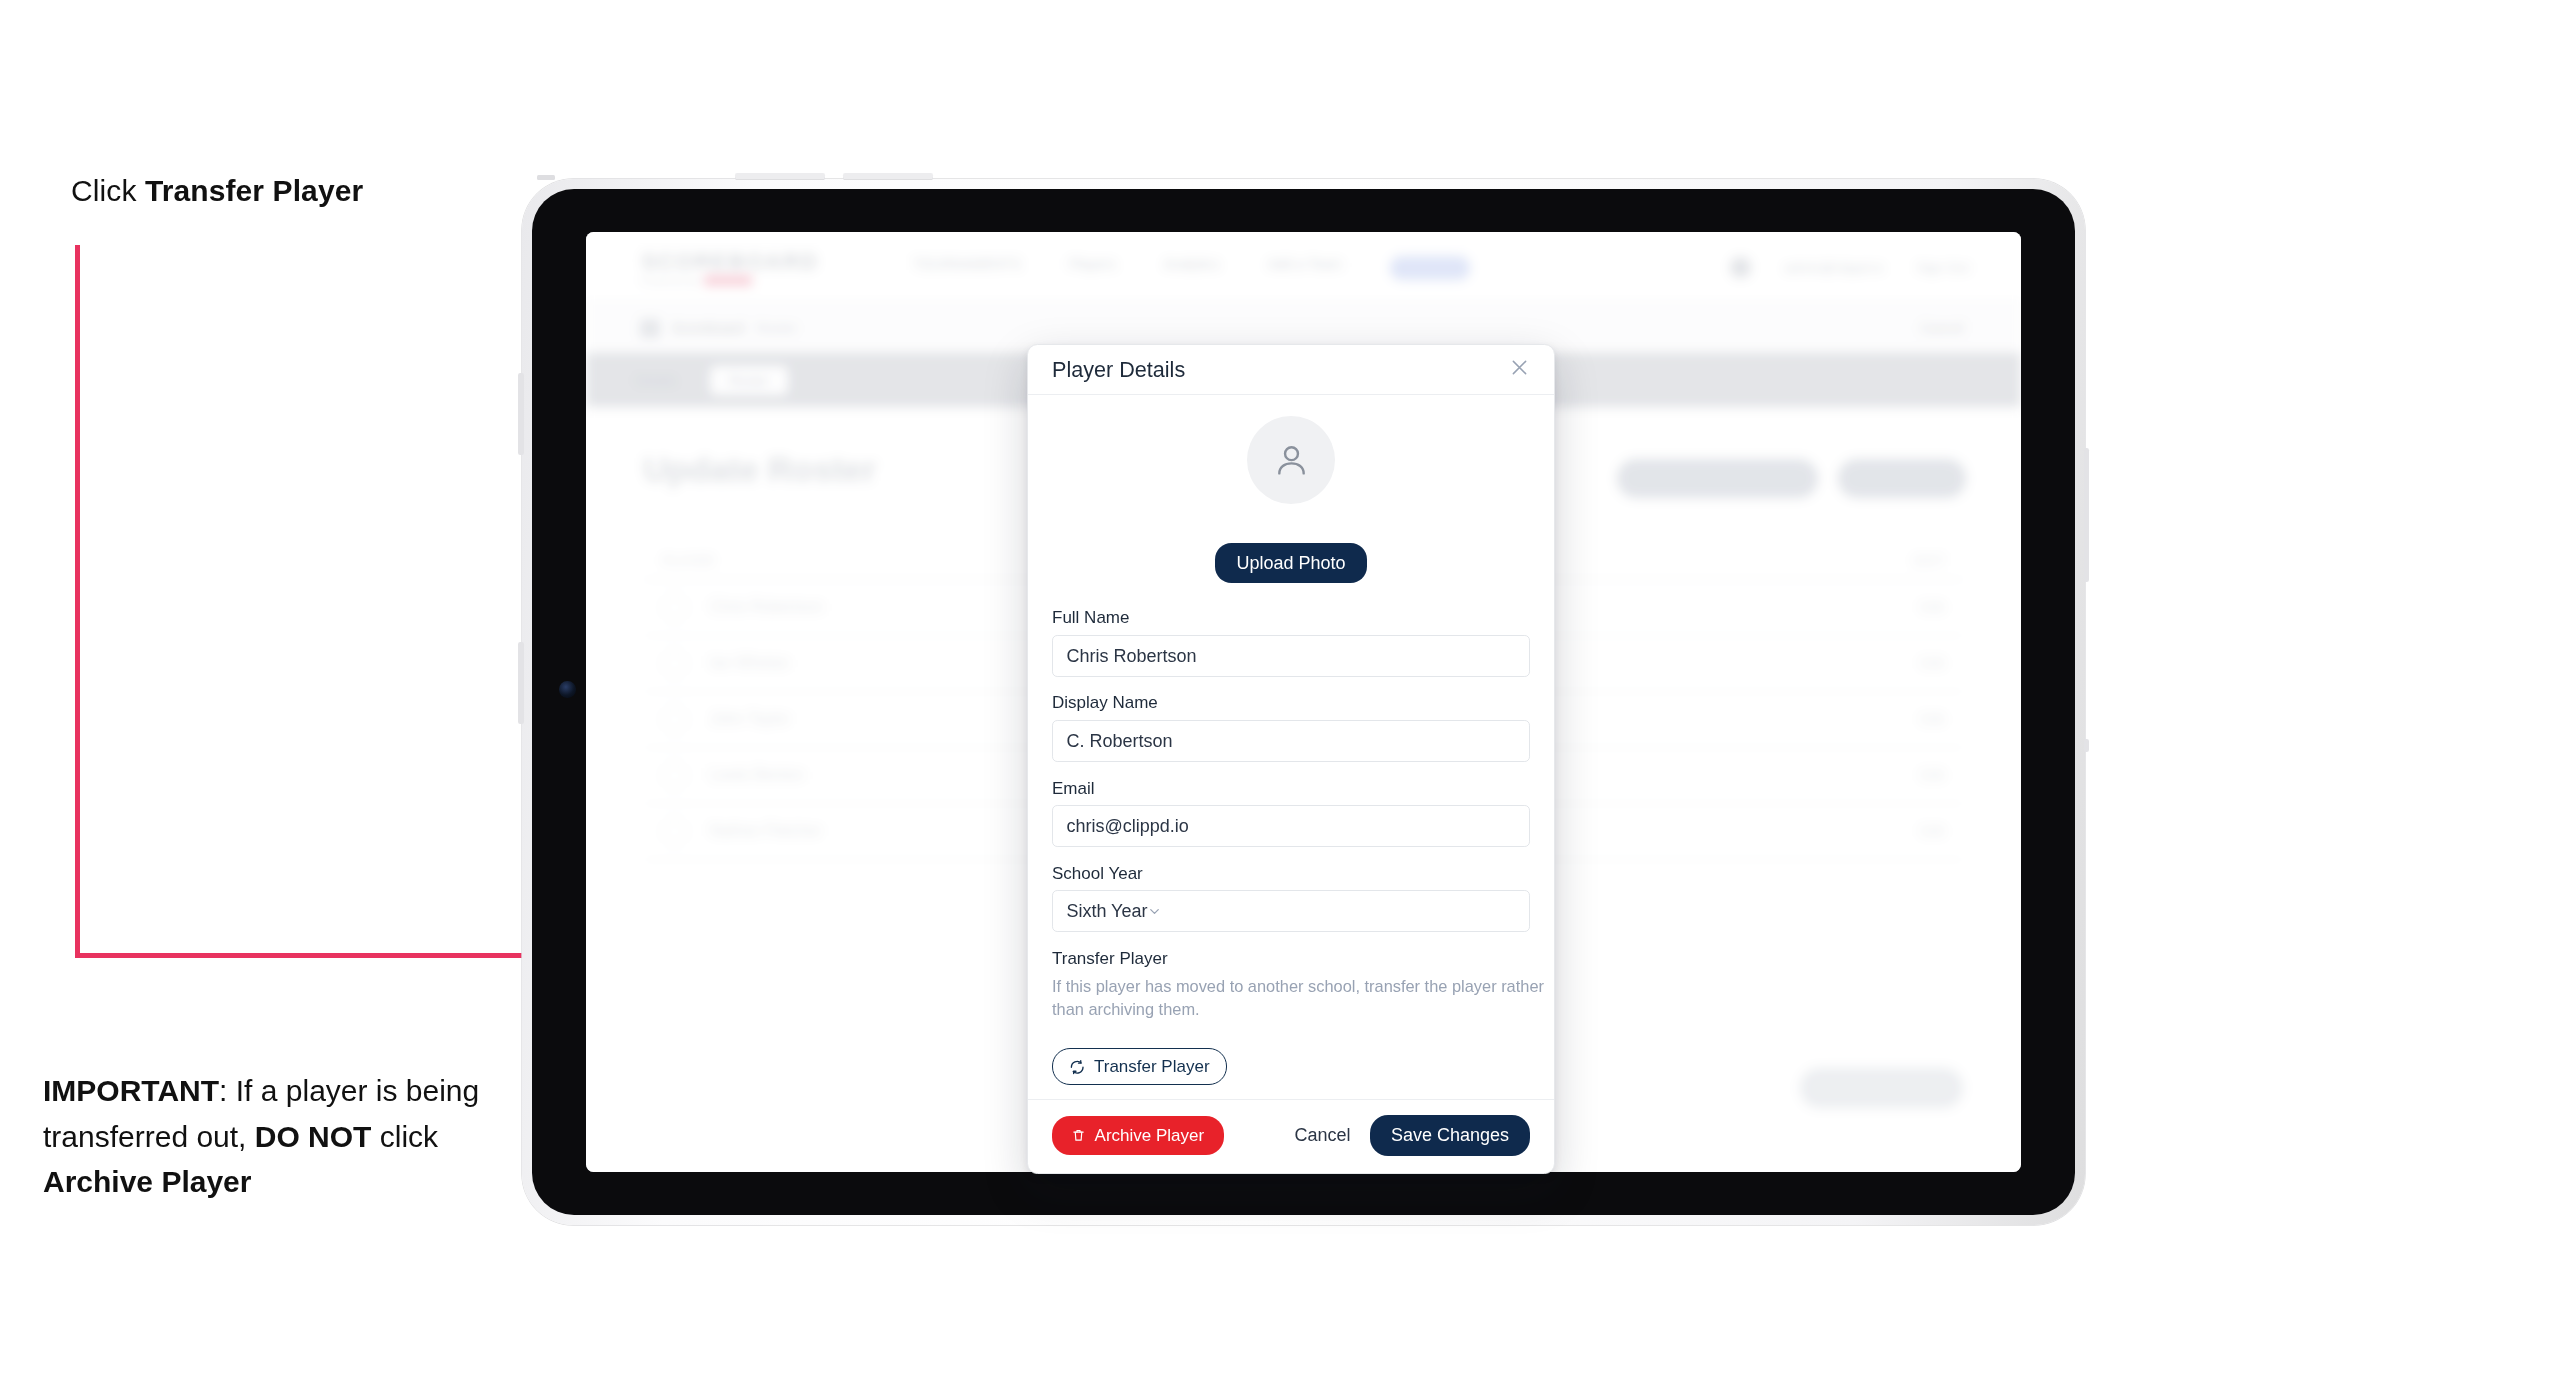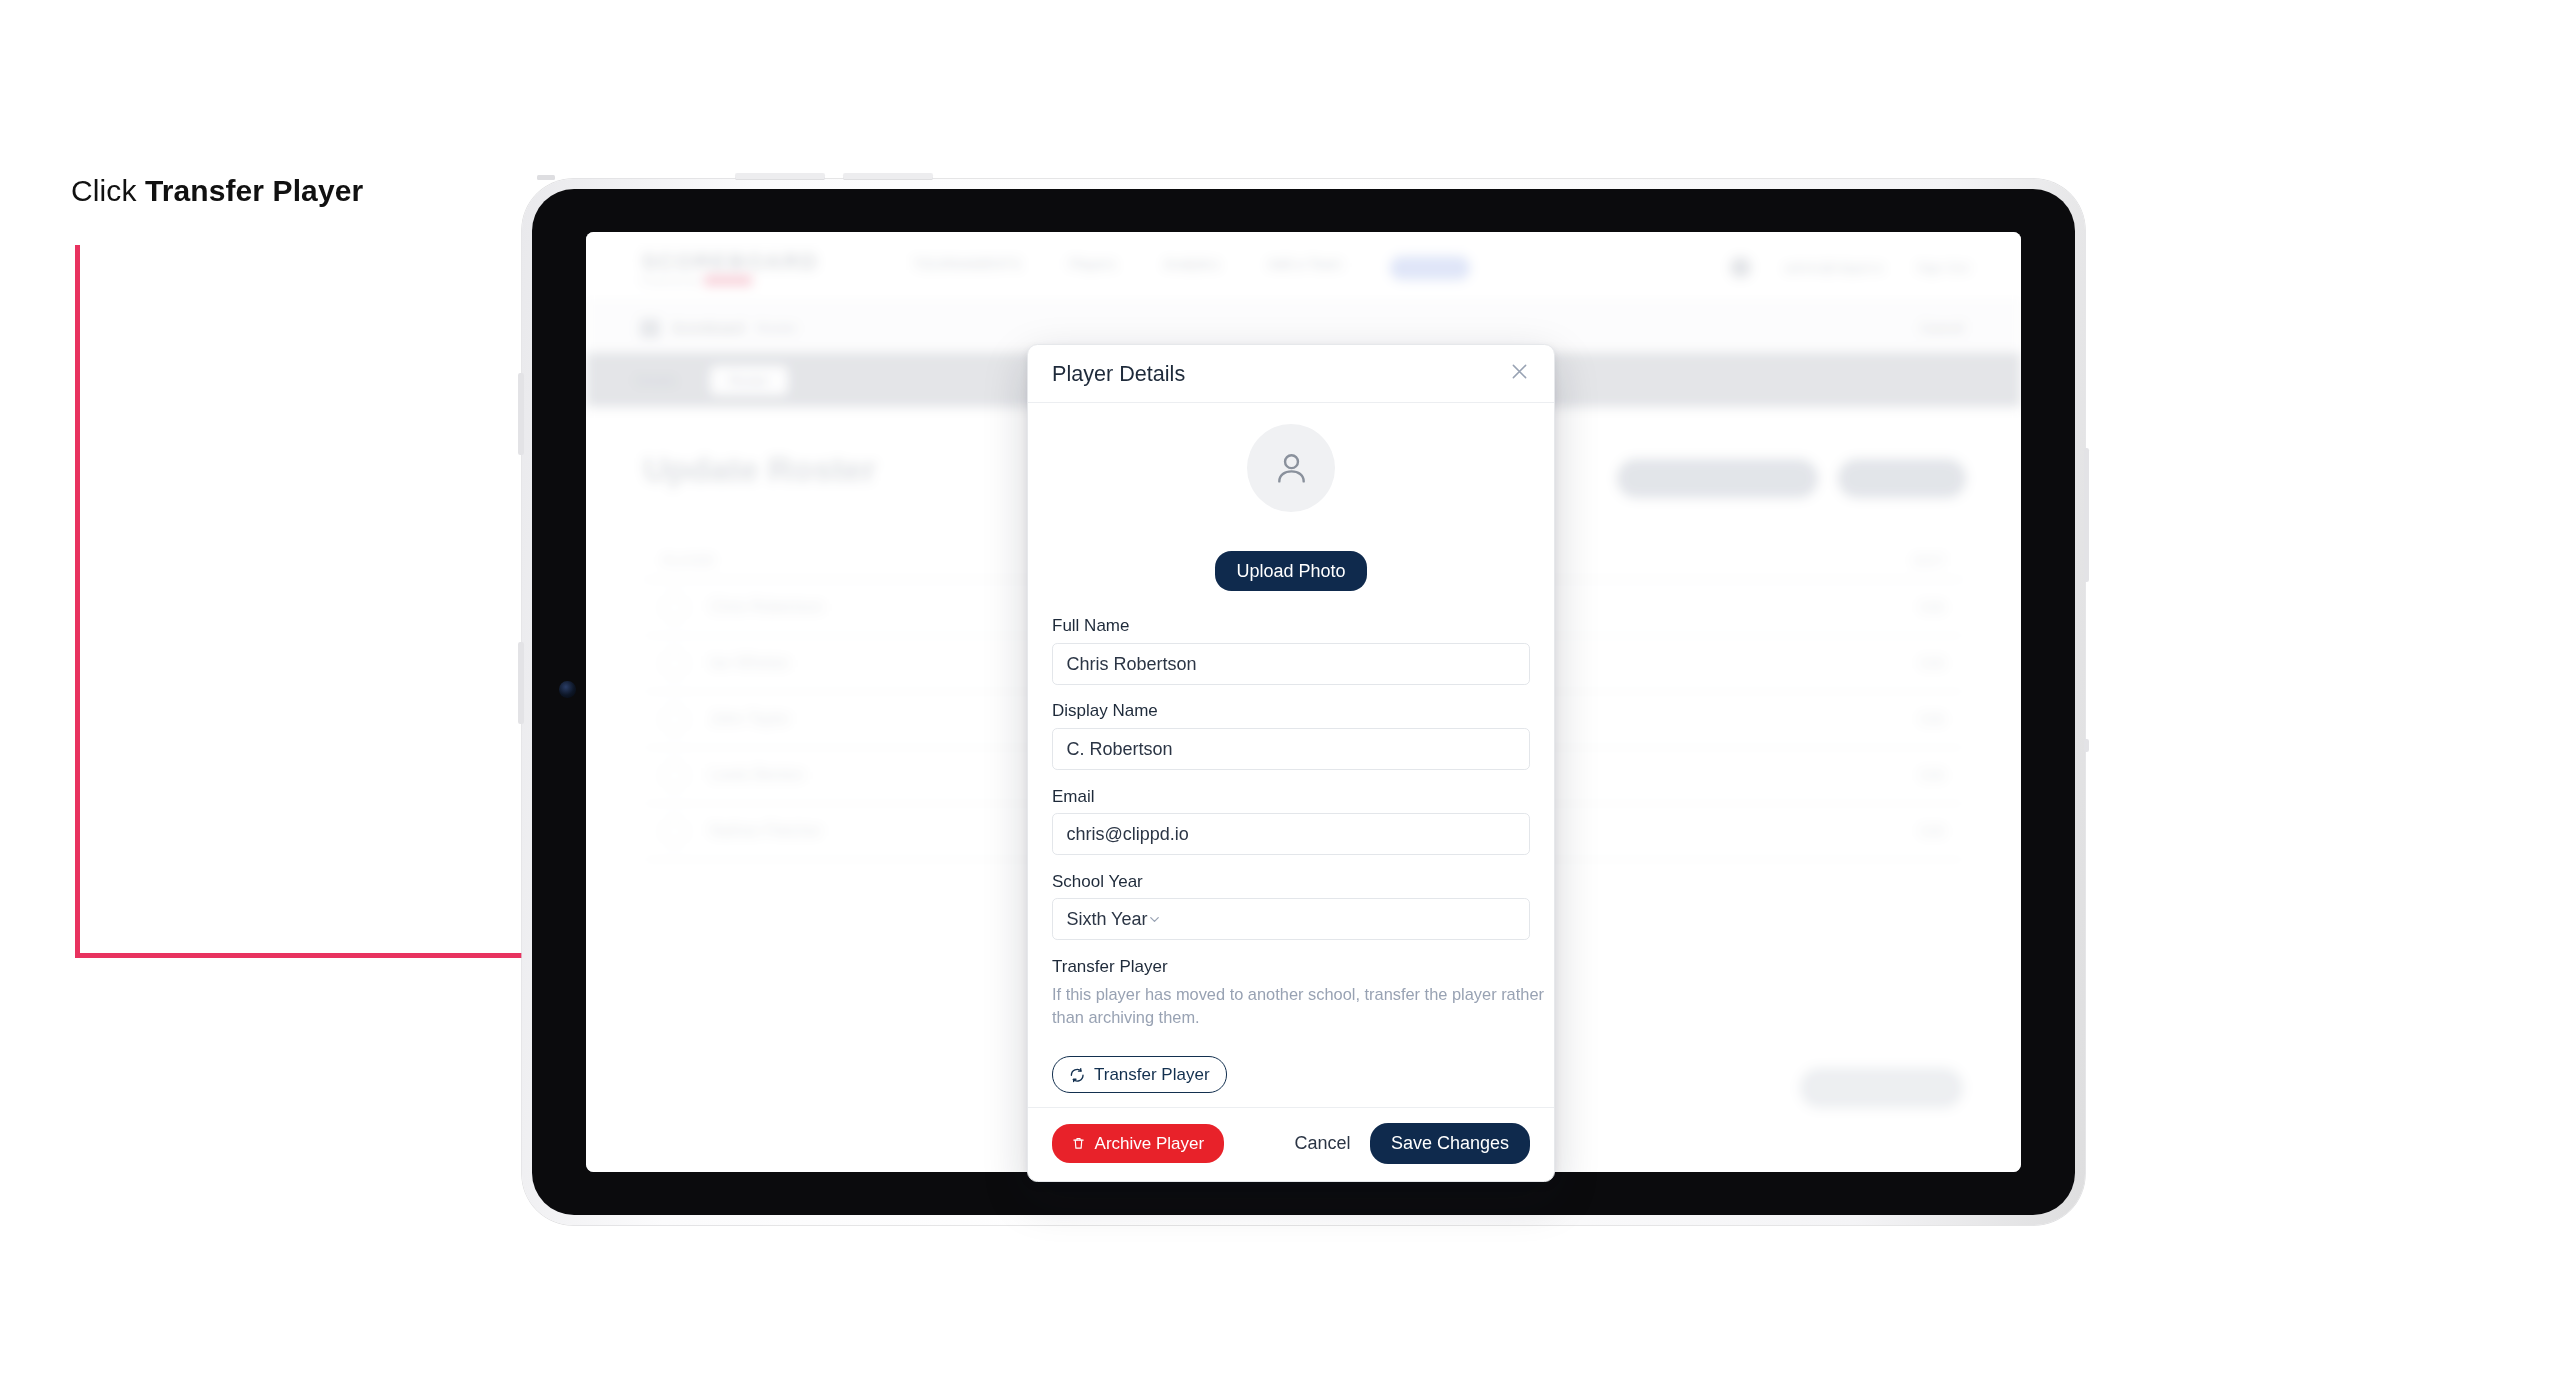--- a/index.html
+++ b/index.html
@@ -114,21 +114,21 @@
 
   
   .overlay { position:absolute; inset:0; background:rgba(255,255,255,.30); }
   .modal {
     position:absolute; left:1027px; top:344px; width:528px;
     background:#ffffff; border-radius:10.4px;
     border:0.7px solid #e6e8eb;
     box-shadow: 0 16.4px 45px rgba(16,24,40,.18), 0 3px 9px rgba(16,24,40,.08);
     overflow:hidden; font-family:"Liberation Sans", sans-serif;
   }
-  .m-head { height:58px; display:flex; align-items:center; padding:0 24px;
+  .m-head { height:50px; display:flex; align-items:center; padding:0 24px;
             border-bottom:0.7px solid #eceef1;justify-content:flex-end; }
   .m-title { font-size:21.6px; color:#1e2a3a; font-weight:400; }
   .m-close { margin-left:auto; font-size:25px; color:#98a2b3; line-height:1; cursor:pointer; }
   .m-body { padding: 21px 24px 13.4px 24px; }
 
   .photo-row { display:flex; align-items:center; gap:39px; margin-bottom:25px;flex-direction:column; }
   .avatar {
     width:88px; height:88px; border-radius:50%; background:#f0f1f3;
     display:flex; align-items:center; justify-content:center;
   }
@@ -180,20 +180,23 @@
 </style>
 </head>
 <body>
 
 <div id="stage">
 
   <div class="annot-top">
     <span>Click </span><b>Transfer Player</b>
   </div>
 
+  <div class="annot-bottom">
+    <b>IMPORTANT</b><span>: If a player is being transferred out, </span><b>DO NOT</b><span> click </span><b>Archive Player</b>
+  </div>
 
   <div class="arrow-v"></div>
   <div class="arrow-h"></div>
   <svg class="arrow-head" viewBox="0 0 46 64">
     <path d="M6 6 L38 32 L6 58" fill="none" stroke="#e8325f" stroke-width="7" stroke-linecap="round" stroke-linejoin="round"></path>
   </svg>
 
   <div class="tablet-outer">
     <div class="btn-nub"></div>
     <div class="btn-top b1"></div>

